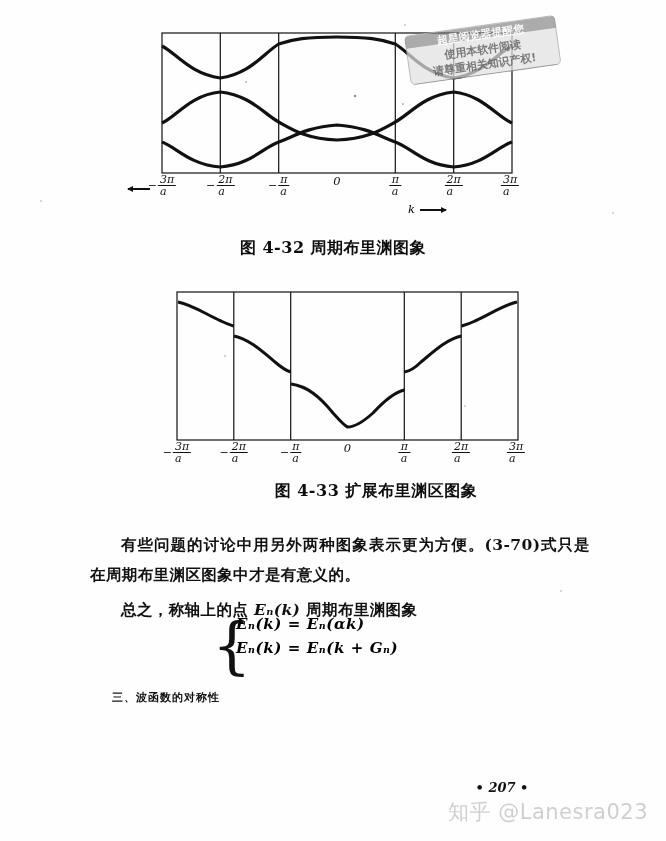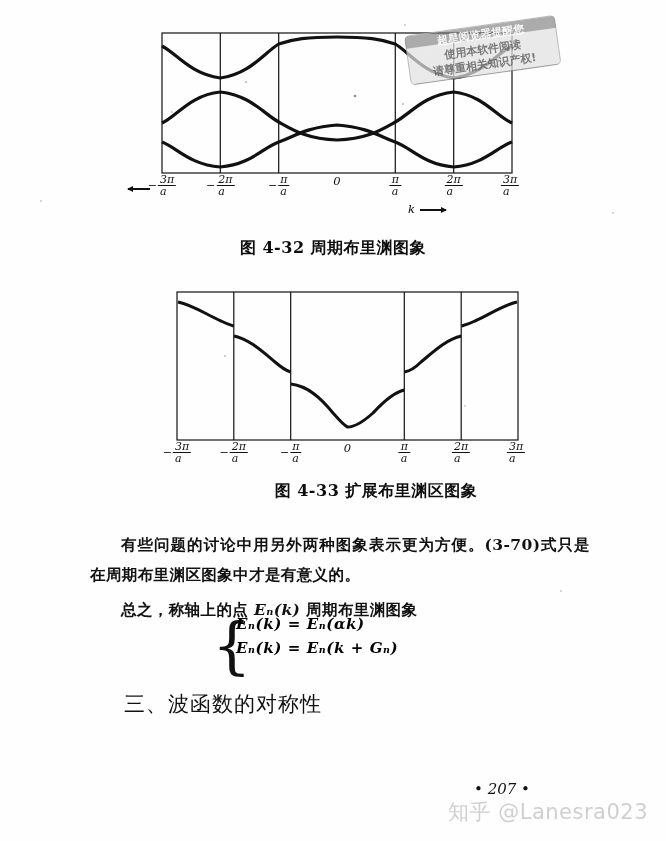--- a/index.html
+++ b/index.html
@@ -179,38 +179,38 @@
     top: 0;
     font-size: 15px;
     line-height: 24px;
     font-weight: bold;
     white-space: nowrap;
   }
   .eq-lines div { letter-spacing: 0.6px; }
 
   #section-heading {
     position: absolute;
-    left: 124px;
+    left: 112px;
     top: 690px;
-    font-size: 21px;
-    font-weight: normal;
+    font-size: 11px;
+    font-weight: bold;
     letter-spacing: 1px;
     font-family: "DejaVu Sans", "Liberation Sans", sans-serif;
     color: #111;
   }
   #para-3 { top: 718px; }
 
   #page-number {
     position: absolute;
     left: 0; width: 614px;
     top: 780px;
     text-align: center;
     padding-right: 0;
-    font-size: 15px;
-    font-weight: normal;
+    font-size: 13px;
+    font-weight: bold;
     font-style: italic;
     font-family: "DejaVu Serif", serif;
     color: #111;
   }
   #page-number span { margin-left: 390px; }
 
   #zhihu-watermark {
     position: absolute;
     right: 18px;
     top: 798px;

